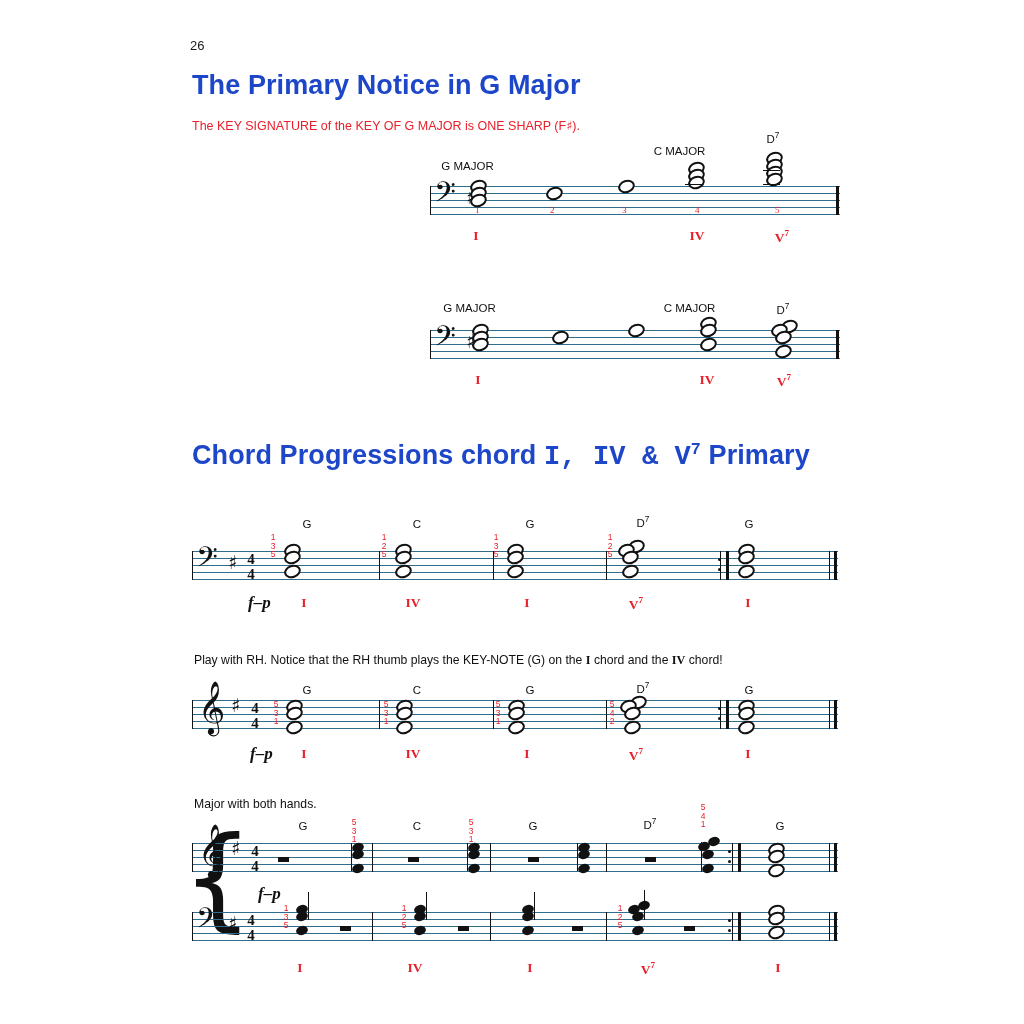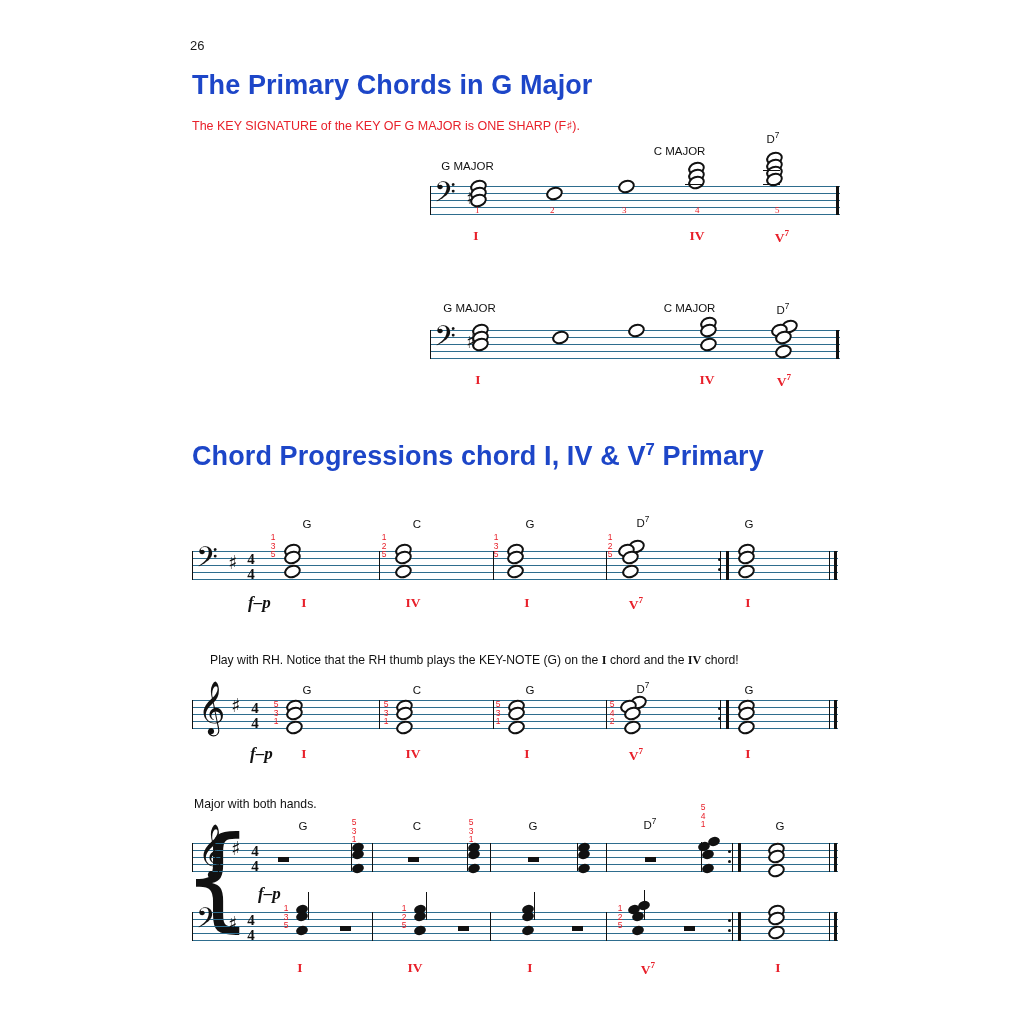--- a/index.html
+++ b/index.html
@@ -28,40 +28,40 @@
   }
 
   .heading {
     color: #1d46c8;
     font-weight: bold;
     font-size: 27px;
     letter-spacing: 0.1px;
   }
   .heading-1 { left: 192px; top: 70px; }
   .heading-2 { left: 192px; top: 440px; font-size: 27px; }
-  .heading-2 .serif { font-family: Liberation Sans, sans-serif; font-weight: bold; }
+  .heading-2 .serif { font-family: Liberation Mono, monospace; font-weight: bold; }
   .heading-2 sup { font-size: 0.62em; vertical-align: super; }
 
   .red-note {
     color: #e8202a;
     font-size: 12.5px;
     left: 192px; top: 118px;
   }
   .red-note .sharp { font-family: "DejaVu Sans", sans-serif; }
 
   .caption {
     font-size: 12.5px;
     color: #111;
     line-height: 15.5px;
   }
   .cap-1 { left: 194px; top: 192px; width: 190px; }
   .cap-2 { left: 194px; top: 308px; width: 186px; text-align: right; }
   .play-line { font-size: 12.2px; color: #111; }
   .play-1 { left: 194px; top: 488px; }
-  .play-2 { left: 210px; top: 653px; }
+  .play-2 { left: 194px; top: 653px; }
   .play-3 { left: 194px; top: 797px; }
   .bold-serif { font-family: "Liberation Serif", serif; font-weight: bold; }
 
   .chordname {
     font-size: 11.5px;
     color: #111;
     text-align: center;
   }
   .chordname sup { font-size: 0.72em; }
 
@@ -147,21 +147,21 @@
   .repeat-dots i { position:absolute; width:3.4px;height:3.4px;border-radius:50%;background:#111; display:block;}
   .brace { position:absolute; font-family:"DejaVu Sans", sans-serif; color:#111; }
 </style>
 </head>
 <body>
 
 <div class="page">
 
   <div class="abs page-number">26</div>
 
-  <div class="abs heading heading-1">The Primary Chords in G Major</div>
+  <div class="abs heading heading-1">The Primary Notice in G Major</div>
 
   <div class="abs red-note">
     <span>The KEY SIGNATURE of the KEY OF G MAJOR is ONE SHARP (F</span><span class="sharp">♯</span><span>).</span>
   </div>
 
 
   <div class="abs chordname" style="left:420px; top:160px; width:95px;">G MAJOR</div>
   <div class="abs chordname" style="left:632px; top:145px; width:95px;">C MAJOR</div>
   <div class="abs chordname" style="left:748px; top:131px; width:50px;"><span>D</span><sup>7</sup></div>
 

